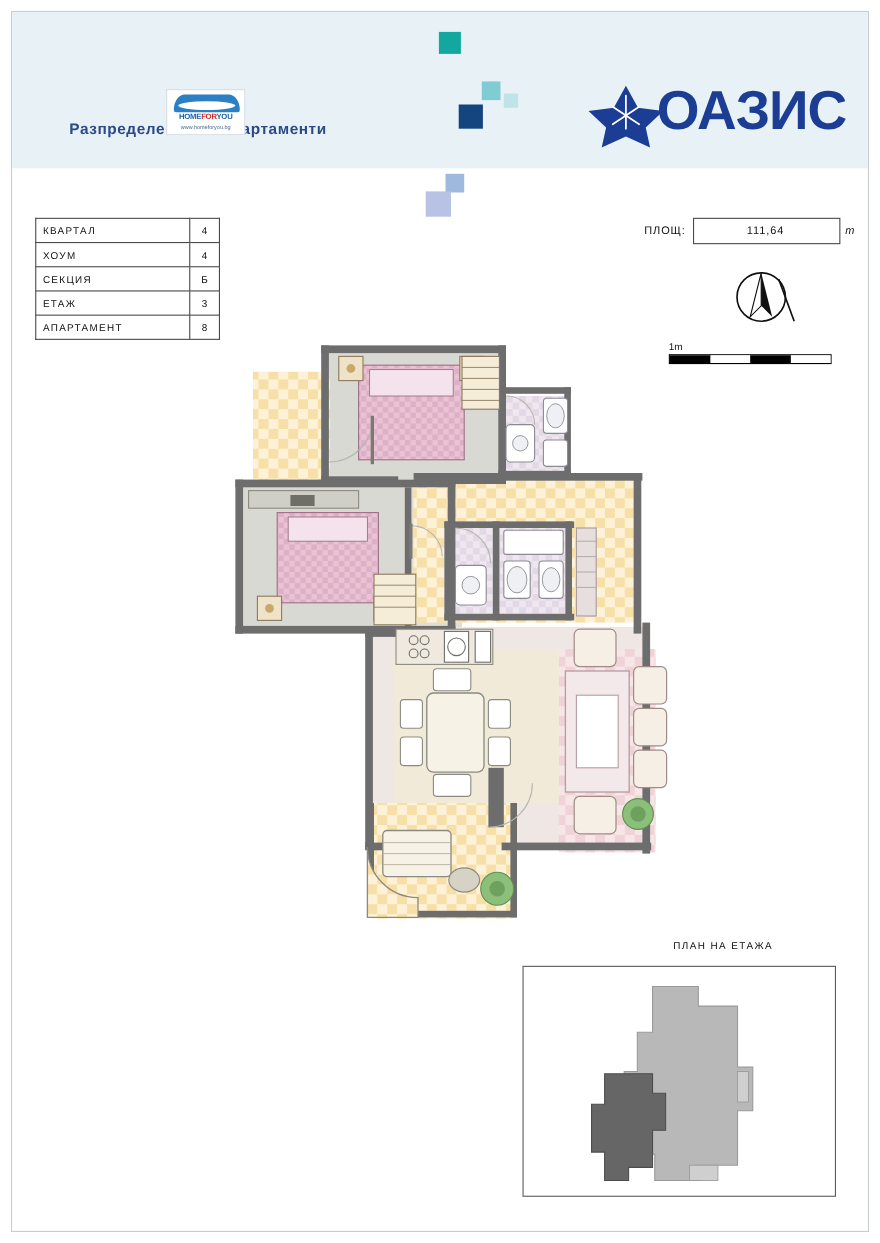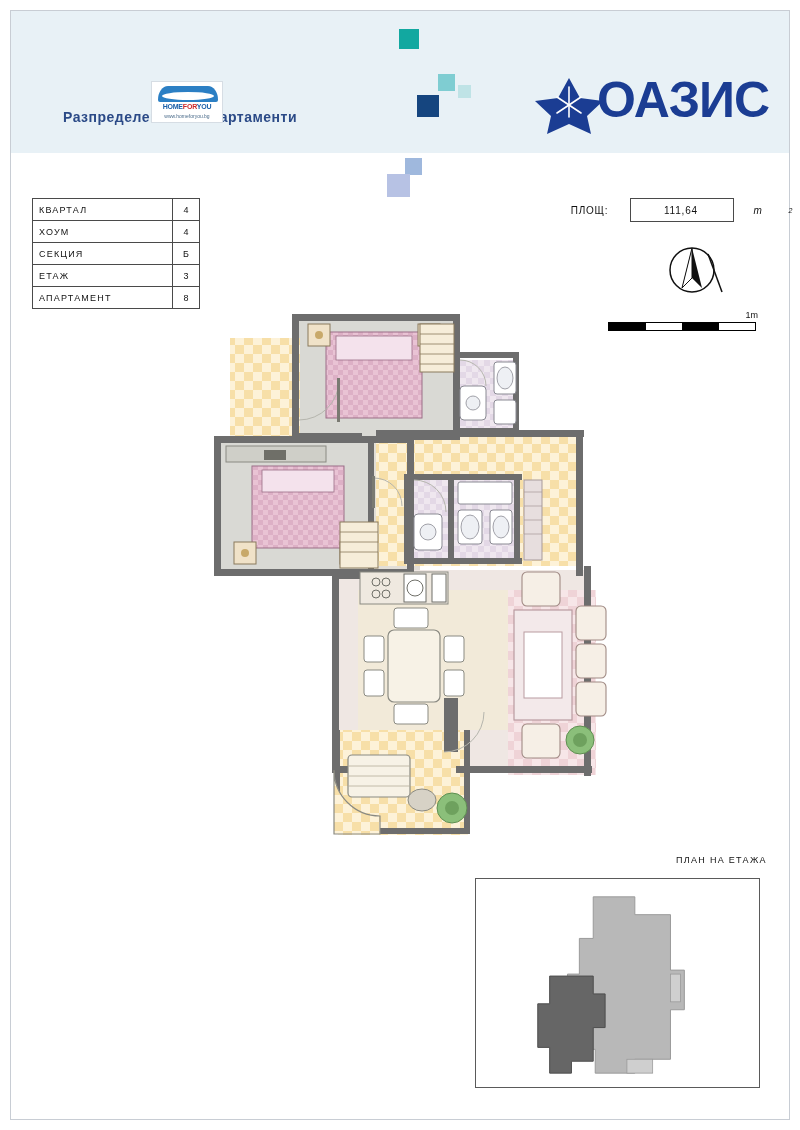--- a/index.html
+++ b/index.html
@@ -150,21 +150,21 @@
     width: 26px;
     text-align: center;
     padding: 0;
     letter-spacing: 0;
   }
   
   .area-box {
     position: absolute;
     left: 630px;
     top: 198px;
-    width: 104px;
+    width: 134px;
     height: 24px;
     border: 1px solid #4a4a4a;
     box-sizing: border-box;
     font-size: 10px;
     color: #111;
     letter-spacing: 0.8px;
     display: flex;
     align-items: center;
     justify-content: center;
     background: #ffffff;
@@ -184,21 +184,20 @@
   .scale-wrap {
     position: absolute;
     left: 608px;
     top: 310px;
     width: 150px;
   }
   .scale-label {
     font-size: 9px;
     color: #111;
     margin-bottom: 2px;
-    text-align: right;
   }
   .scale-bar {
     width: 148px;
     height: 9px;
     border: 1px solid #000;
     box-sizing: border-box;
     display: flex;
   }
   .scale-bar span { flex: 1 1 25%; }
   .scale-bar span:nth-child(odd) { background: #000; }
@@ -207,21 +206,21 @@
   .plan {
     position: absolute;
     left: 208px;
     top: 300px;
     width: 400px;
     height: 540px;
   }
   
   .keyplan-title {
     position: absolute;
-    left: 676px;
+    left: 612px;
     top: 855px;
     font-size: 9px;
     letter-spacing: 1.3px;
     color: #111;
   }
   .keyplan-box {
     position: absolute;
     left: 475px;
     top: 878px;
     width: 285px;

